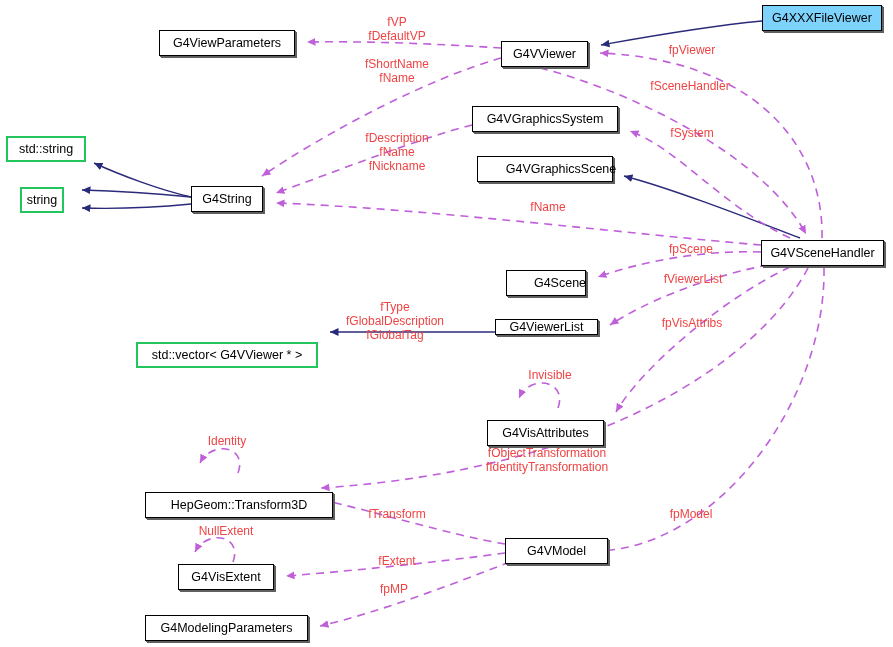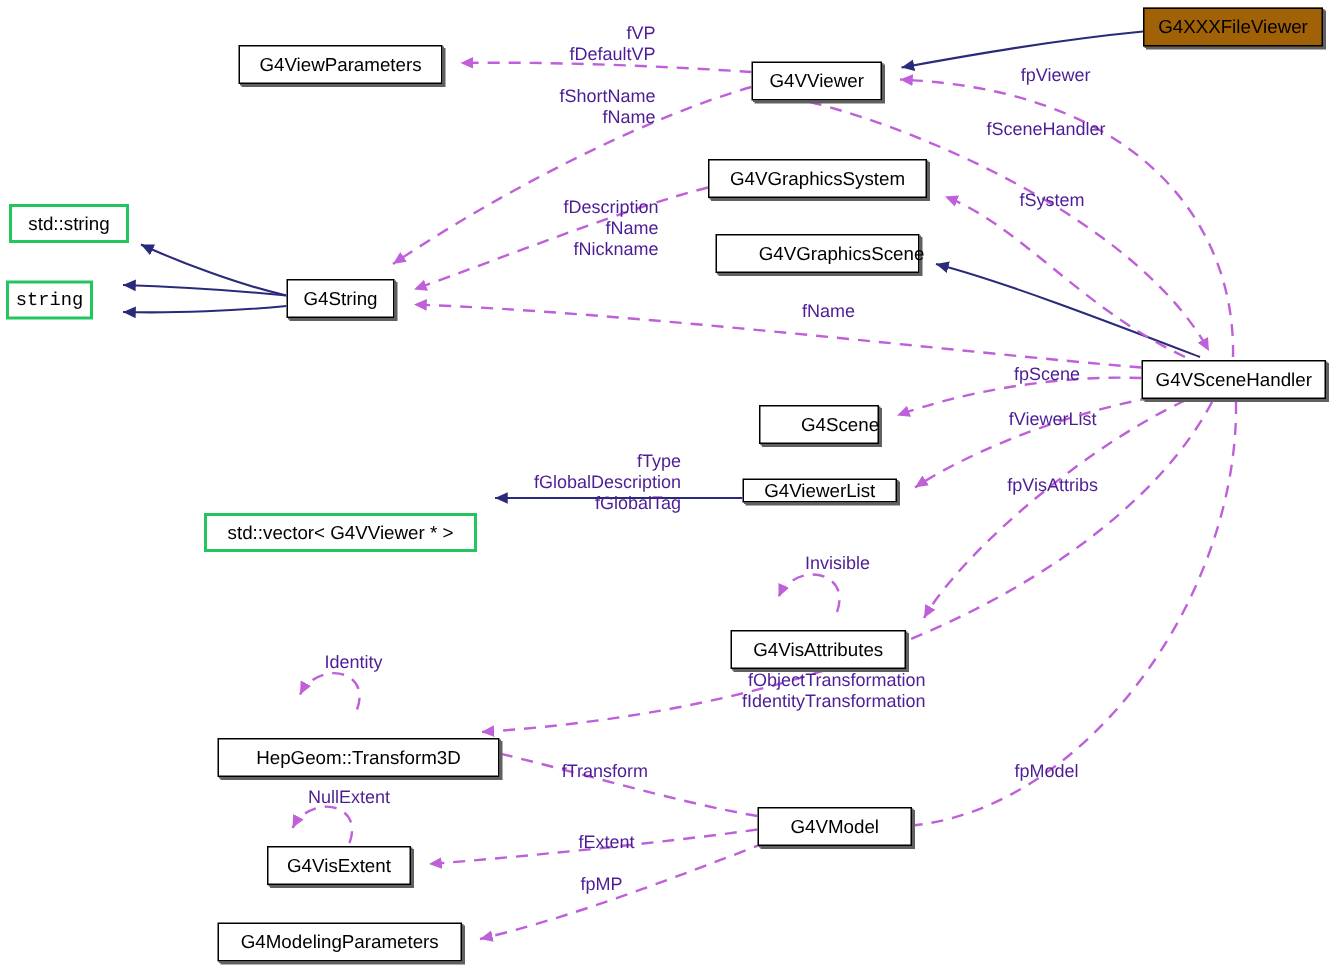--- a/index.html
+++ b/index.html
@@ -40,31 +40,31 @@
     border:1px solid #000000;
     box-shadow:1px 1px 0 0 #606060, 2px 2px 0 0 #606060;
   }
   
   .node.ext{
     border:2px solid #22c55e;
     box-shadow:none;
   }
   
   .node.focus{
-    background:#a16207;
+    background:#7dd3fc;
     border:1px solid #000000;
     box-shadow:1px 1px 0 0 #606060, 2px 2px 0 0 #606060;
   }
   .edge-label{
     position:absolute;
     font-size:12px;
     line-height:13.5px;
-    color:#4c1d95;
+    color:#ef4444;
     white-space:nowrap;
-    text-align:right;
+    text-align:center;
     background:transparent;
   }
   .edge-label.multi{ line-height:14px; }
 </style>
 </head>
 <body>
 
 <div id="canvas">
 
   <svg id="edges" viewBox="0 0 893 647">
@@ -132,21 +132,21 @@
     </g>
   </svg>
 
   <div id="nodes">
       <div class="node solid" style="left: 159px; top: 30px; width: 136px; height: 26px;">
         <span>G4ViewParameters</span>
       </div>
       <div class="node ext" style="left: 6px; top: 136px; width: 80px; height: 26px;">
         <span>std::string</span>
       </div>
-      <div class="node ext" style="left: 4px; top: 187px; width: 58px; height: 26px; font-family: Liberation Mono, monospace;">
+      <div class="node ext" style="left: 20px; top: 187px; width: 44px; height: 26px;">
         <span>string</span>
       </div>
       <div class="node solid" style="left: 191px; top: 186px; width: 72px; height: 26px;">
         <span>G4String</span>
       </div>
       <div class="node focus" style="left: 762px; top: 5px; width: 120px; height: 26px;">
         <span>G4XXXFileViewer</span>
       </div>
       <div class="node solid" style="left: 501px; top: 41px; width: 87px; height: 26px;">
         <span>G4VViewer</span>

